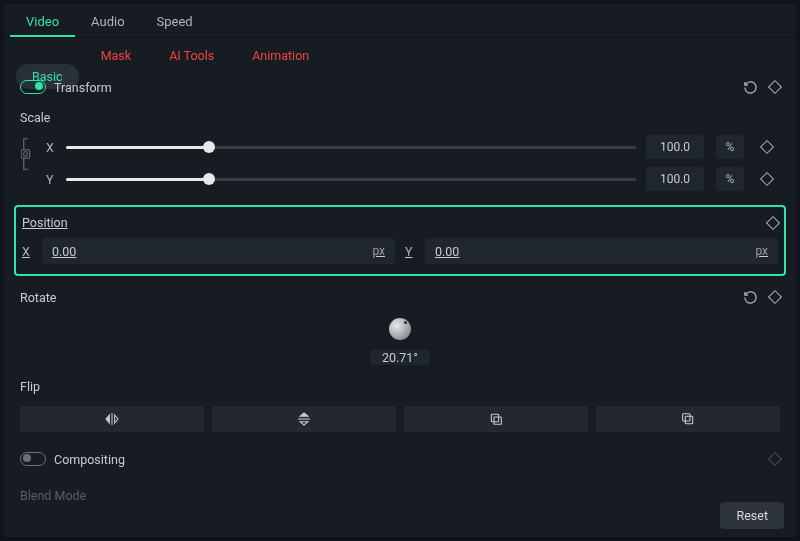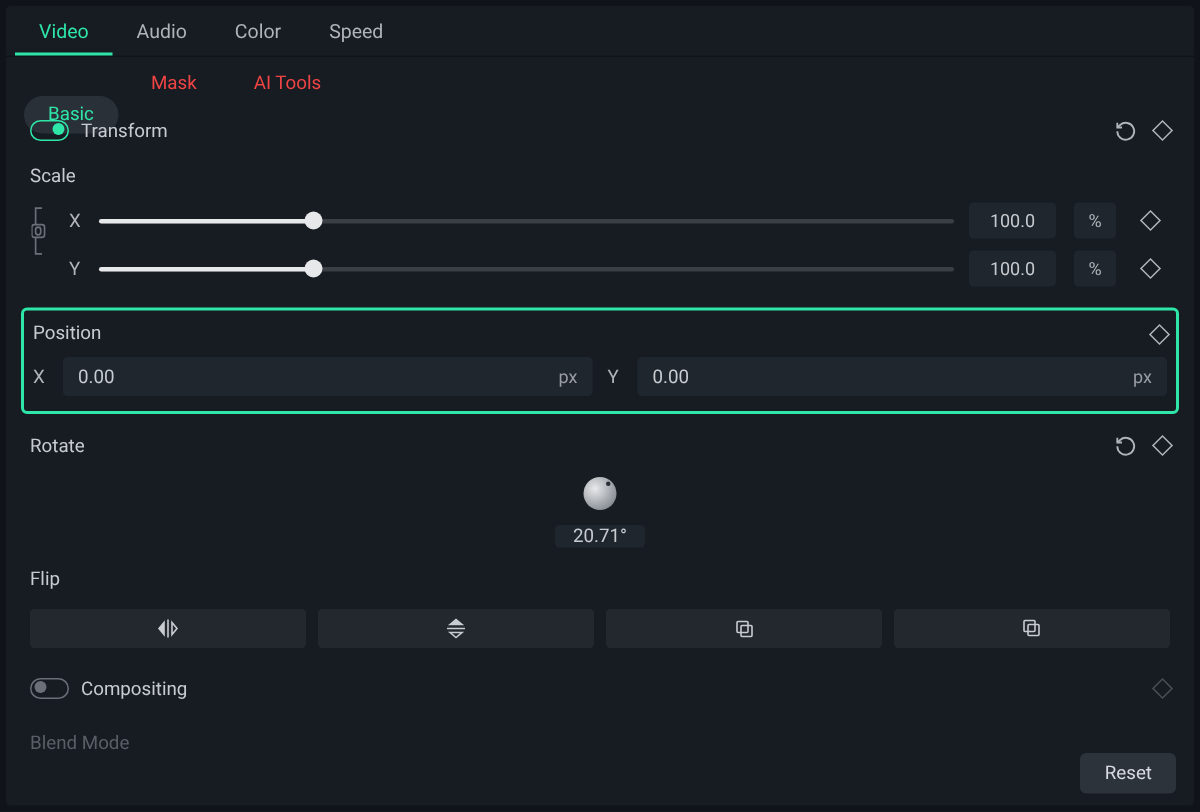--- a/index.html
+++ b/index.html
@@ -39,21 +39,21 @@
   .axis-label { width: 10px; color: #b0b4b8; }
   .slider { flex: 1; height: 16px; display: flex; align-items: center; position: relative; }
   .track { height: 3px; background: #3a3f46; border-radius: 2px; width: 100%; }
   .fill { position: absolute; height: 3px; background: #e6e8ea; border-radius: 2px; }
   .thumb { position: absolute; width: 12px; height: 12px; border-radius: 6px; background: #e6e8ea; top: 2px; margin-left: -6px; }
   .value-box { width: 58px; height: 24px; background: #20262e; border-radius: 3px; display: flex; align-items: center; justify-content: center; color: #c8ccd0; font-size: 12px; }
   .unit-box { width: 28px; height: 24px; background: #20262e; border-radius: 3px; display: flex; align-items: center; justify-content: center; color: #b0b4b8; font-size: 12px; margin-left: 2px; }
   .kf-col { width: 26px; display: flex; justify-content: center; }
 
   
-  .pos-wrap { margin: 10px 10px 6px; border: 2px solid #2ee6a8; border-radius: 4px; padding: 6px 6px 10px; }
+  .pos-wrap { margin: 10px 10px 6px; border: 2px solid #2ee6a8; border-radius: 4px; padding: 6px 6px 10px; text-decoration: underline; }
   .pos-head { display: flex; align-items: center; padding: 2px 0 8px 0; }
   .pos-head .section-title { padding-left: 0; }
   .pos-row { display: flex; align-items: center; gap: 10px; }
   .pos-input { height: 26px; background: #20262e; border-radius: 3px; display: flex; align-items: center; padding: 0 10px; flex: 1; }
   .pos-input .val { flex: 1; color: #c8ccd0; font-size: 12.5px; }
   .pos-input .unit { color: #9a9ea4; font-size: 12px; }
 
   
   .rotate-row { display: flex; align-items: center; padding: 6px 16px; gap: 10px; flex-direction: column; }
   .rot-dial { width: 22px; height: 22px; border-radius: 11px; background: radial-gradient(circle at 35% 35%, #e8eaec, #6a7078); position: relative; }
@@ -77,28 +77,28 @@
   .spacer { height: 6px; }
 </style>
 </head>
 <body>
 
 <div class="panel">
 
   <div class="tabs-top">
     <div class="tab-top active">Video</div>
     <div class="tab-top">Audio</div>
-    <div class="tab-top">Color</div>
     <div class="tab-top">Speed</div>
   </div>
 
   <div class="tabs-sub">
     <div class="tab-sub active">Basic</div>
     <div class="tab-sub">Mask</div>
     <div class="tab-sub">AI Tools</div>
+    <div class="tab-sub">Animation</div>
   </div>
 
   <div class="section-header">
     <div class="toggle">
         <div class="dot"></div>
       </div>
     <div class="section-title">Transform</div>
     <div class="section-icons">
       <svg class="icon-reset" viewBox="0 0 24 24" fill="none" stroke="currentColor" stroke-width="2">
           <path d="M3 12a9 9 0 1 0 3-6.7L3 8"></path>

